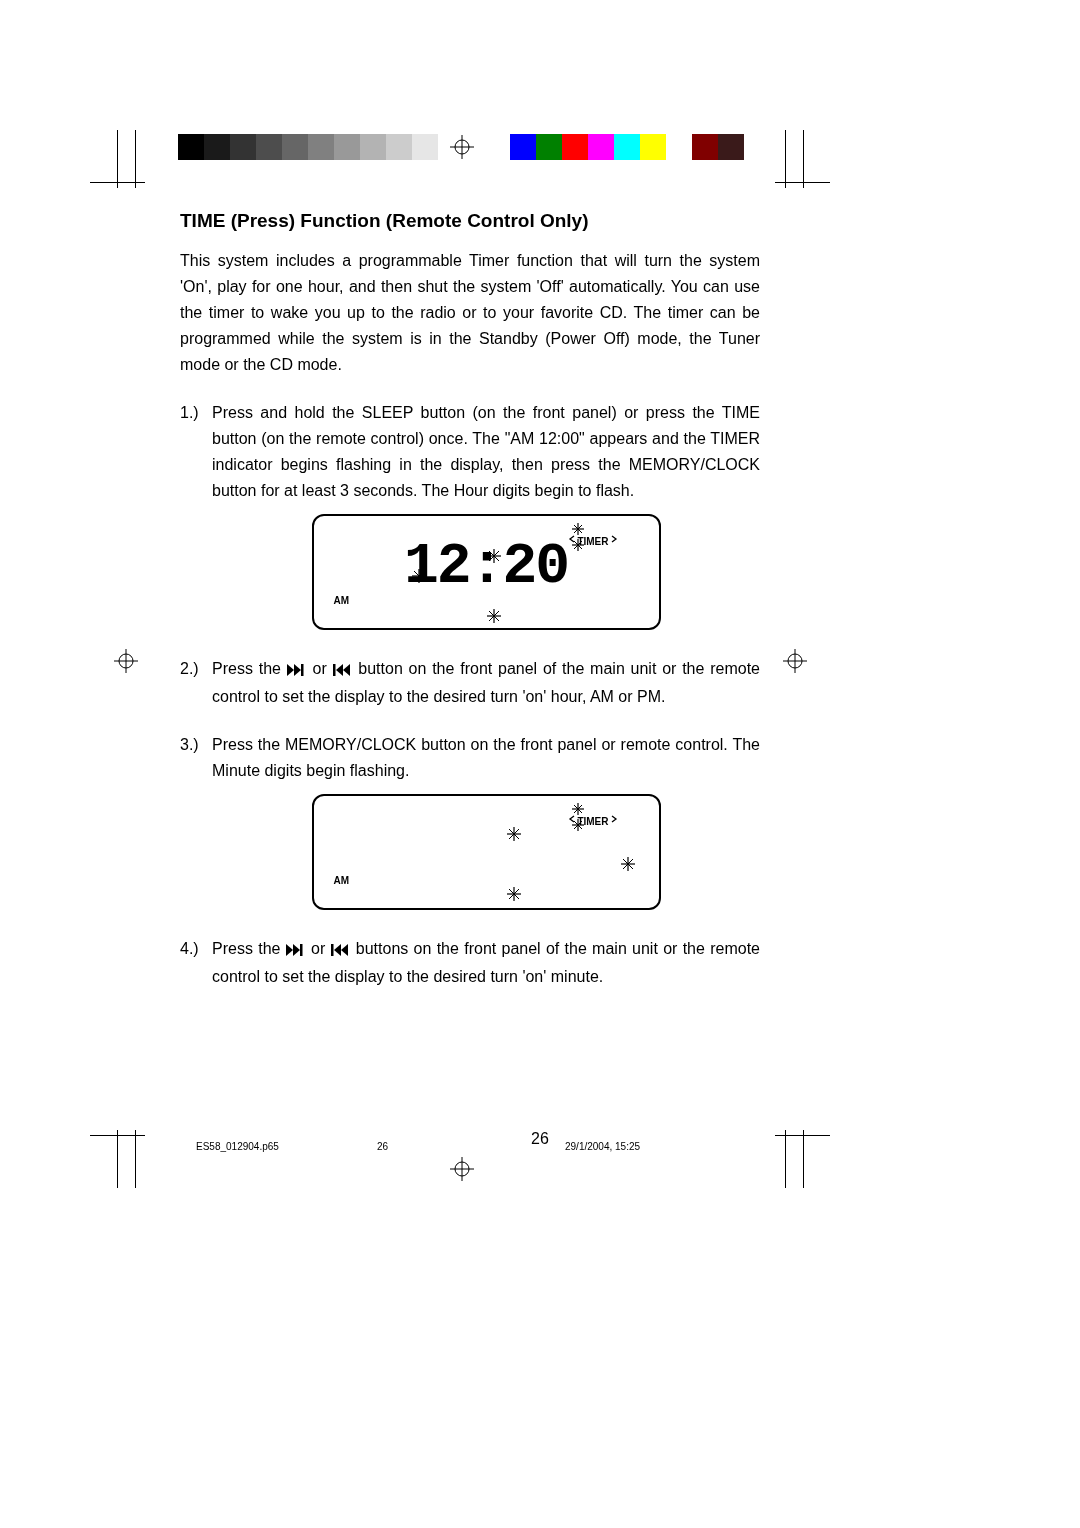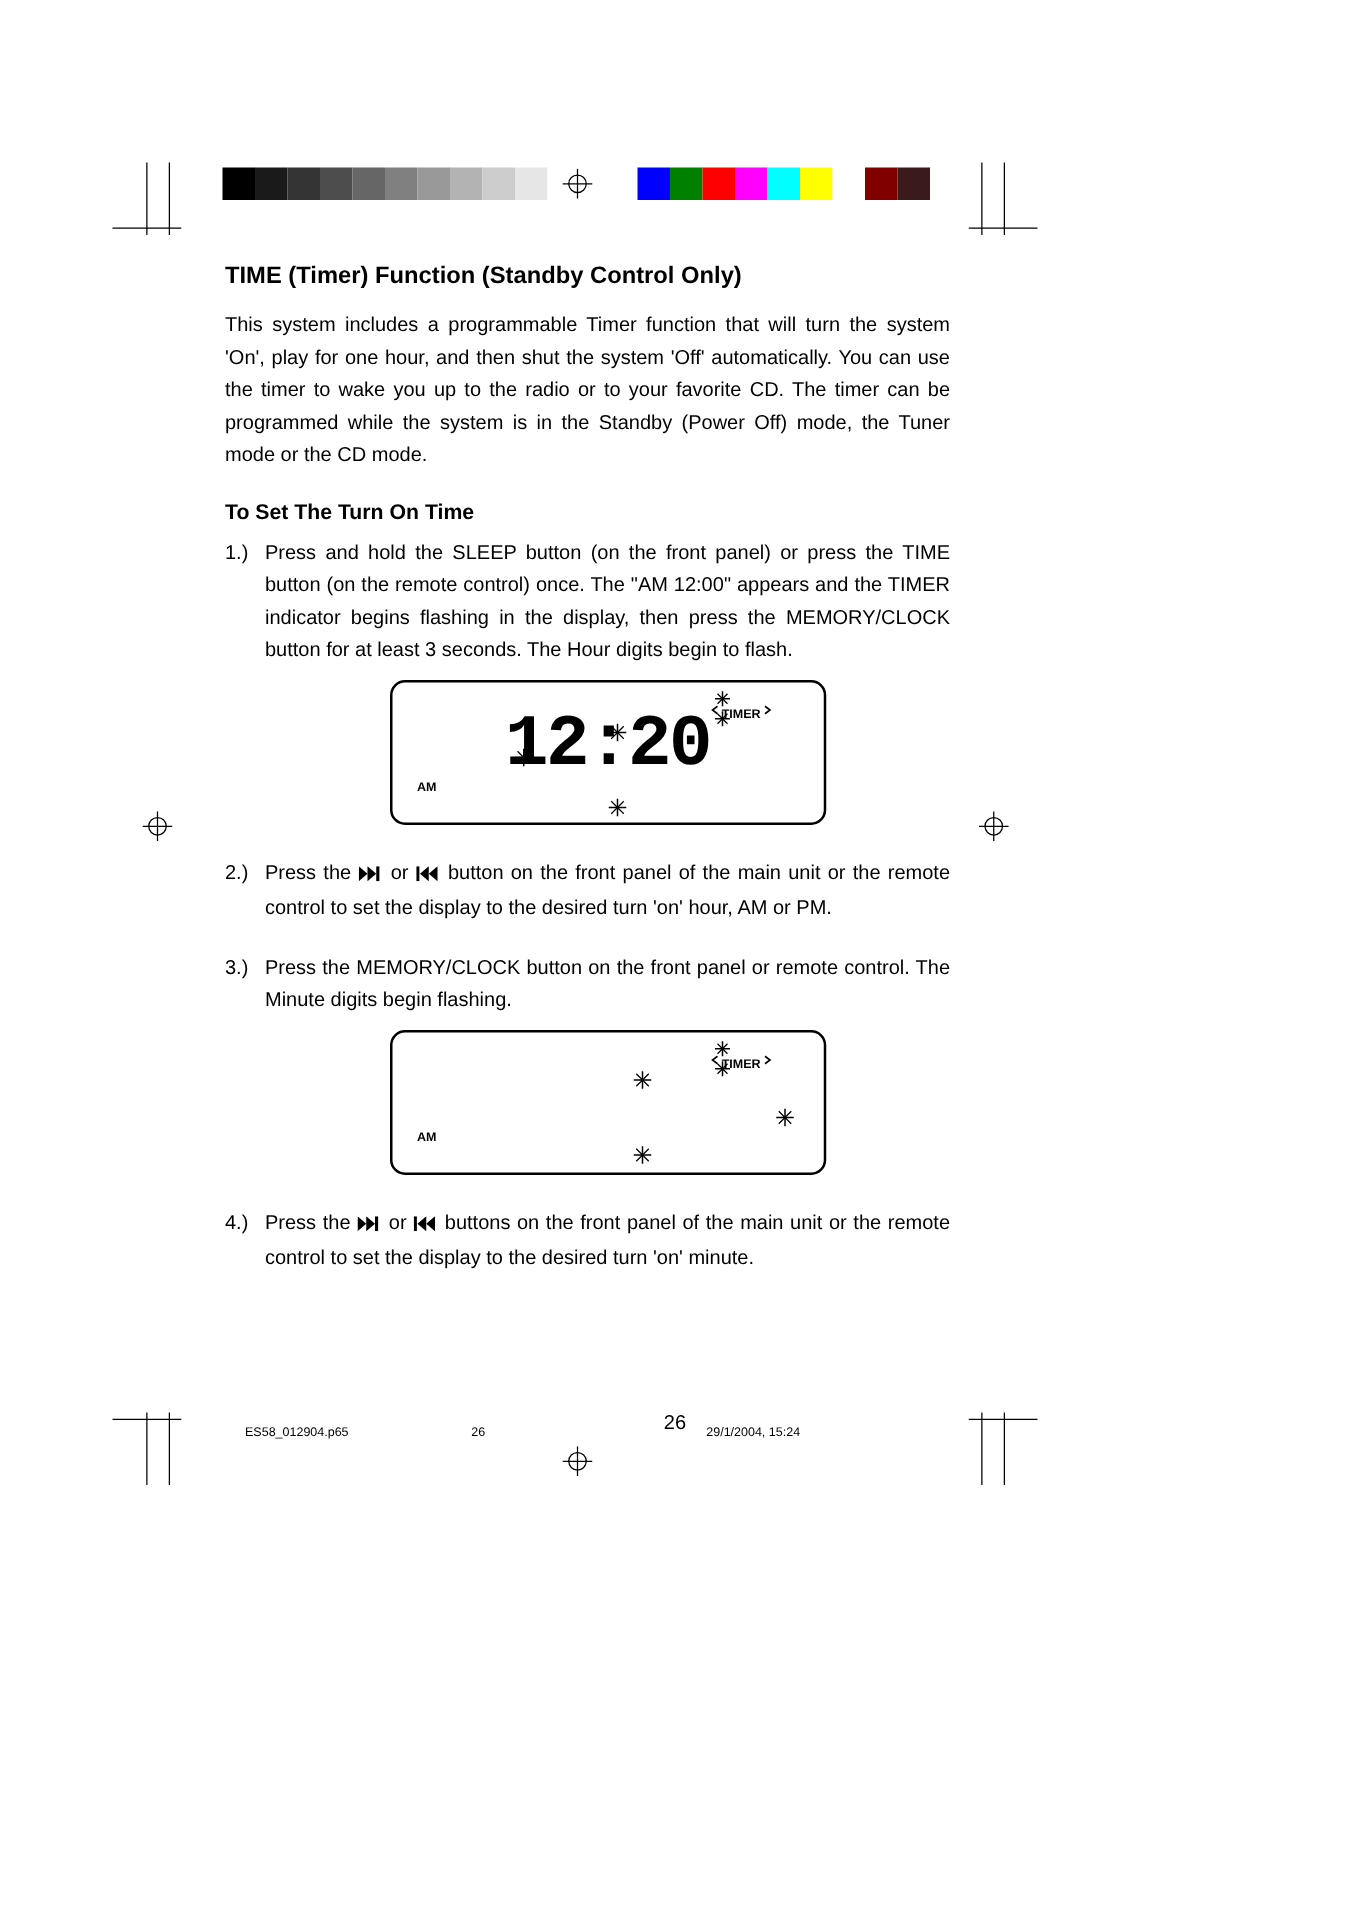--- a/index.html
+++ b/index.html
@@ -105,23 +105,22 @@
   </div>
   <div class="reg" style="left:450px;top:1157px">
     <svg width="24" height="24">
         <circle cx="12" cy="12" r="7" fill="none" stroke="#000" stroke-width="1"></circle>
         <line x1="12" y1="0" x2="12" y2="24" stroke="#000"></line>
         <line x1="0" y1="12" x2="24" y2="12" stroke="#000"></line>
       </svg>
   </div>
 
   <div class="content">
-    <h1>TIME (Timer) Function (Standby Control Only)</h1>
+    <h1>TIME (Press) Function (Remote Control Only)</h1>
     <p class="intro">This system includes a programmable Timer function that will turn the system 'On', play for one hour, and then shut the system 'Off' automatically. You can use the timer to wake you up to the radio or to your favorite CD. The timer can be programmed while the system is in the Standby (Power Off) mode, the Tuner mode or the CD mode.</p>
-    <h2>To Set The Turn On Time</h2>
     <ol id="steps">
         <li><span class="num">1.)</span><span>Press and hold the </span><span class="b">SLEEP</span><span> button (on the front panel) or press the </span><span class="b">TIME</span><span> button (on the remote control) once. The "</span><span class="b">AM 12:00</span><span>" appears and the </span><span class="b">TIMER</span><span> indicator begins flashing in the display, then press the </span><span class="b">MEMORY/CLOCK</span><span> button for at least 3 seconds. The Hour digits begin to flash.</span><div class="lcd">
             <span class="am">AM</span>
             <span class="timer"><svg width="10" height="10" style="vertical-align:1px;margin-right:2px">
                 <polyline points="9,2 5,5 9,8" fill="none" stroke="#000" stroke-width="1.3"></polyline>
               </svg>TIMER<svg width="10" height="10" style="vertical-align:1px;margin-left:2px">
                 <polyline points="1,2 5,5 1,8" fill="none" stroke="#000" stroke-width="1.3"></polyline>
               </svg></span>
             <div class="digits">12:20</div>
             <span class="mini-spark" style="left:257px;top:6px">
@@ -230,15 +229,15 @@
               <rect x="0" y="0" width="2.5" height="12" fill="#000"></rect>
               <polygon points="10,0 3,6 10,12" fill="#000"></polygon>
               <polygon points="17,0 10,6 17,12" fill="#000"></polygon>
             </svg></span><span> buttons on the front panel of the main unit or the remote control to set the display to the desired turn 'on' minute.</span></li>
       </ol>
   </div>
 
   <div class="pagenum">26</div>
   <div class="footline" style="left:196px">ES58_012904.p65</div>
   <div class="footline" style="left:377px">26</div>
-  <div class="footline" style="left:565px">29/1/2004, 15:24</div>
+  <div class="footline" style="left:565px">29/1/2004, 15:25</div>
 
 </div>
 
 </body></html>

